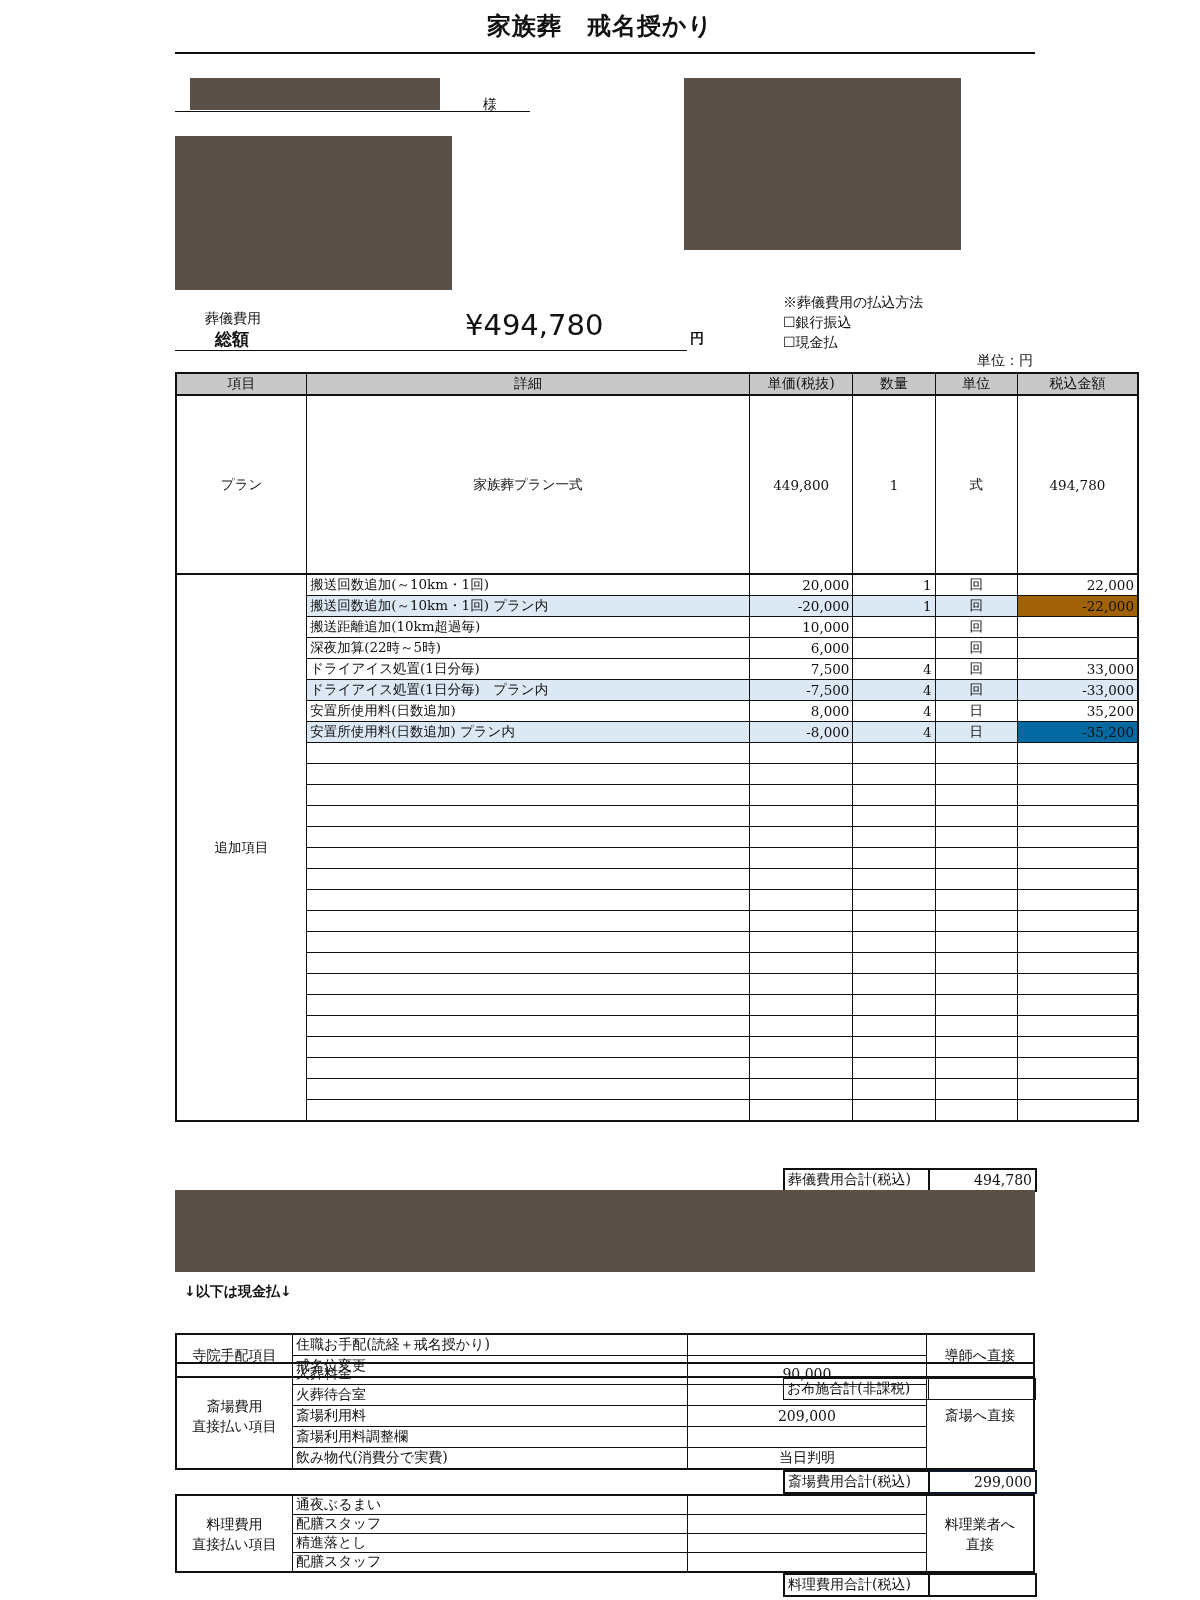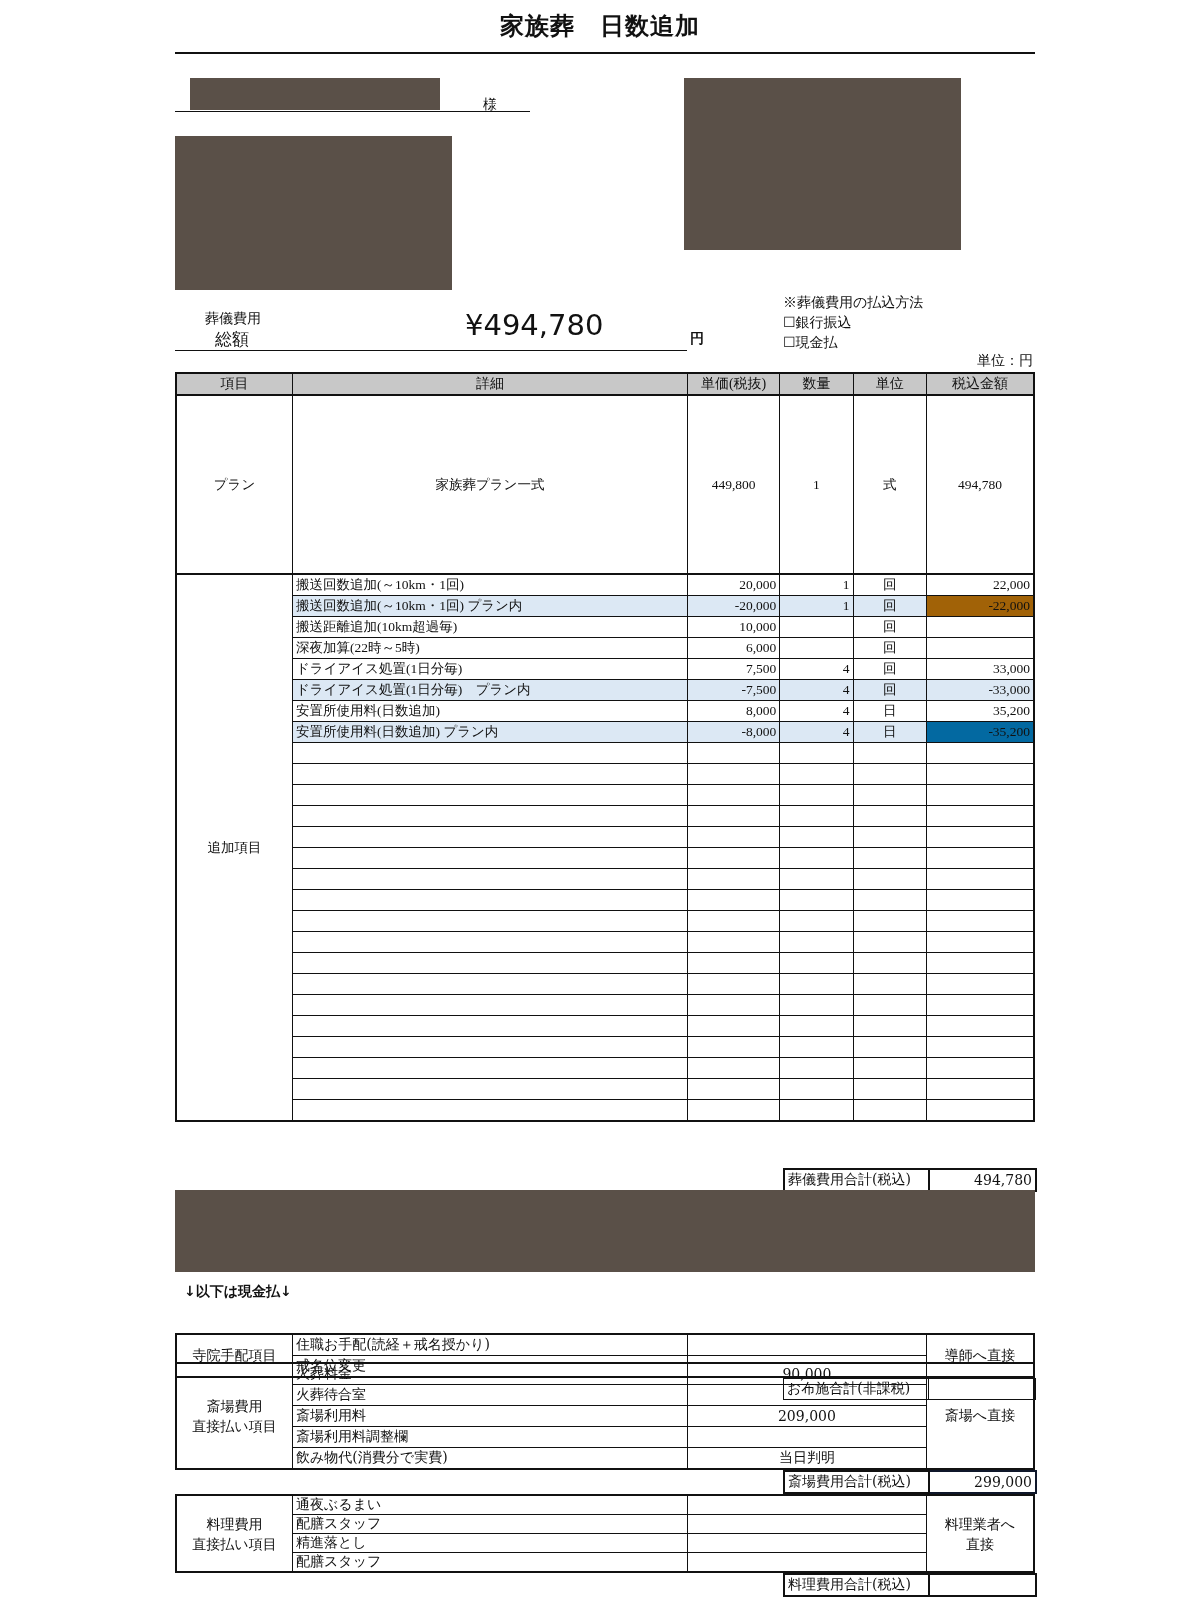--- a/index.html
+++ b/index.html
@@ -6,50 +6,50 @@
   body { width: 1200px; height: 1600px; position: relative; overflow: hidden;
          font-family: "DejaVu Serif", "Liberation Serif", serif; color: #111; }
   .abs { position: absolute; }
   .title { left: 0; width: 1200px; top: 10px; text-align: center; font-size: 24px; font-weight: bold;
            font-family: "DejaVu Sans", "Liberation Sans", sans-serif; letter-spacing: 1px; }
   .title-rule { left: 175px; width: 860px; top: 52px; height: 0; border-top: 2px solid #111; }
   .redact { background: #5a5048; }
   .client-line { left: 175px; top: 111px; width: 355px; border-top: 1.5px solid #111; }
   .sama { left: 483px; top: 96px; font-size: 14px; }
   .total-label-1 { left: 205px; top: 310px; font-size: 14px; }
-  .total-label-2 { left: 215px; top: 328px; font-size: 17px; font-weight: normal;
+  .total-label-2 { left: 215px; top: 328px; font-size: 17px; font-weight: bold;
                    font-family: "DejaVu Sans", "Liberation Sans", sans-serif; }
   .total-amount { left: 465px; top: 308px; font-size: 29px;
                   font-family: "DejaVu Sans", "Liberation Sans", sans-serif; }
   .total-line { left: 175px; top: 350px; width: 512px; border-top: 1.5px solid #111; }
   .yen-suffix { left: 690px; top: 330px; font-size: 14px; font-weight: bold; }
   .payment { left: 783px; top: 292px; font-size: 14px; line-height: 20px; }
   .unit-note { left: 977px; top: 352px; font-size: 14px; }
 
   table { border-collapse: collapse; table-layout: fixed; }
   td { border: 1px solid #111; padding: 0 3px; font-size: 13.5px; height: 20px; white-space: nowrap; overflow: hidden; }
-  .main { position: absolute; left: 175px; top: 372px; width: 860px; border: 2px solid #111; font-family: Liberation Serif, serif; }
+  .main { position: absolute; left: 175px; top: 372px; width: 964px; border: 2px solid #111; }
   .main .hdr td { background: #c8c8c8; text-align: center; height: 20px; border-bottom: 2px solid #111; font-size: 14px; }
   .c { text-align: center; }
   .r { text-align: right; }
   .l { text-align: left; }
   .plan-row td { height: 177px; }
   .sec-border-top td { border-top: 2px solid #111; }
 
   .sub { position: absolute; left: 175px; width: 860px; }
   .sub table { width: 860px; }
   .sub td { font-size: 14px; }
   .sub .outer { border: 2px solid #111; }
   .arrow-note { left: 184px; top: 1268px; font-size: 14px; font-weight: bold;
                 font-family: "DejaVu Sans", "Liberation Sans", sans-serif; margin-top: 8px; }
 </style>
 </head>
 <body>
 
-<div class="abs title">家族葬　日数追加</div>
+<div class="abs title">家族葬　戒名授かり</div>
 <div class="abs title-rule"></div>
 
 <div class="abs redact" style="left:190px;top:78px;width:250px;height:32px;"></div>
 <div class="abs client-line"></div>
 <div class="abs sama">様</div>
 
 <div class="abs redact" style="left:175px;top:136px;width:277px;height:154px;"></div>
 <div class="abs redact" style="left:684px;top:78px;width:277px;height:172px;"></div>
 
 <div class="abs total-label-1">葬儀費用</div>

